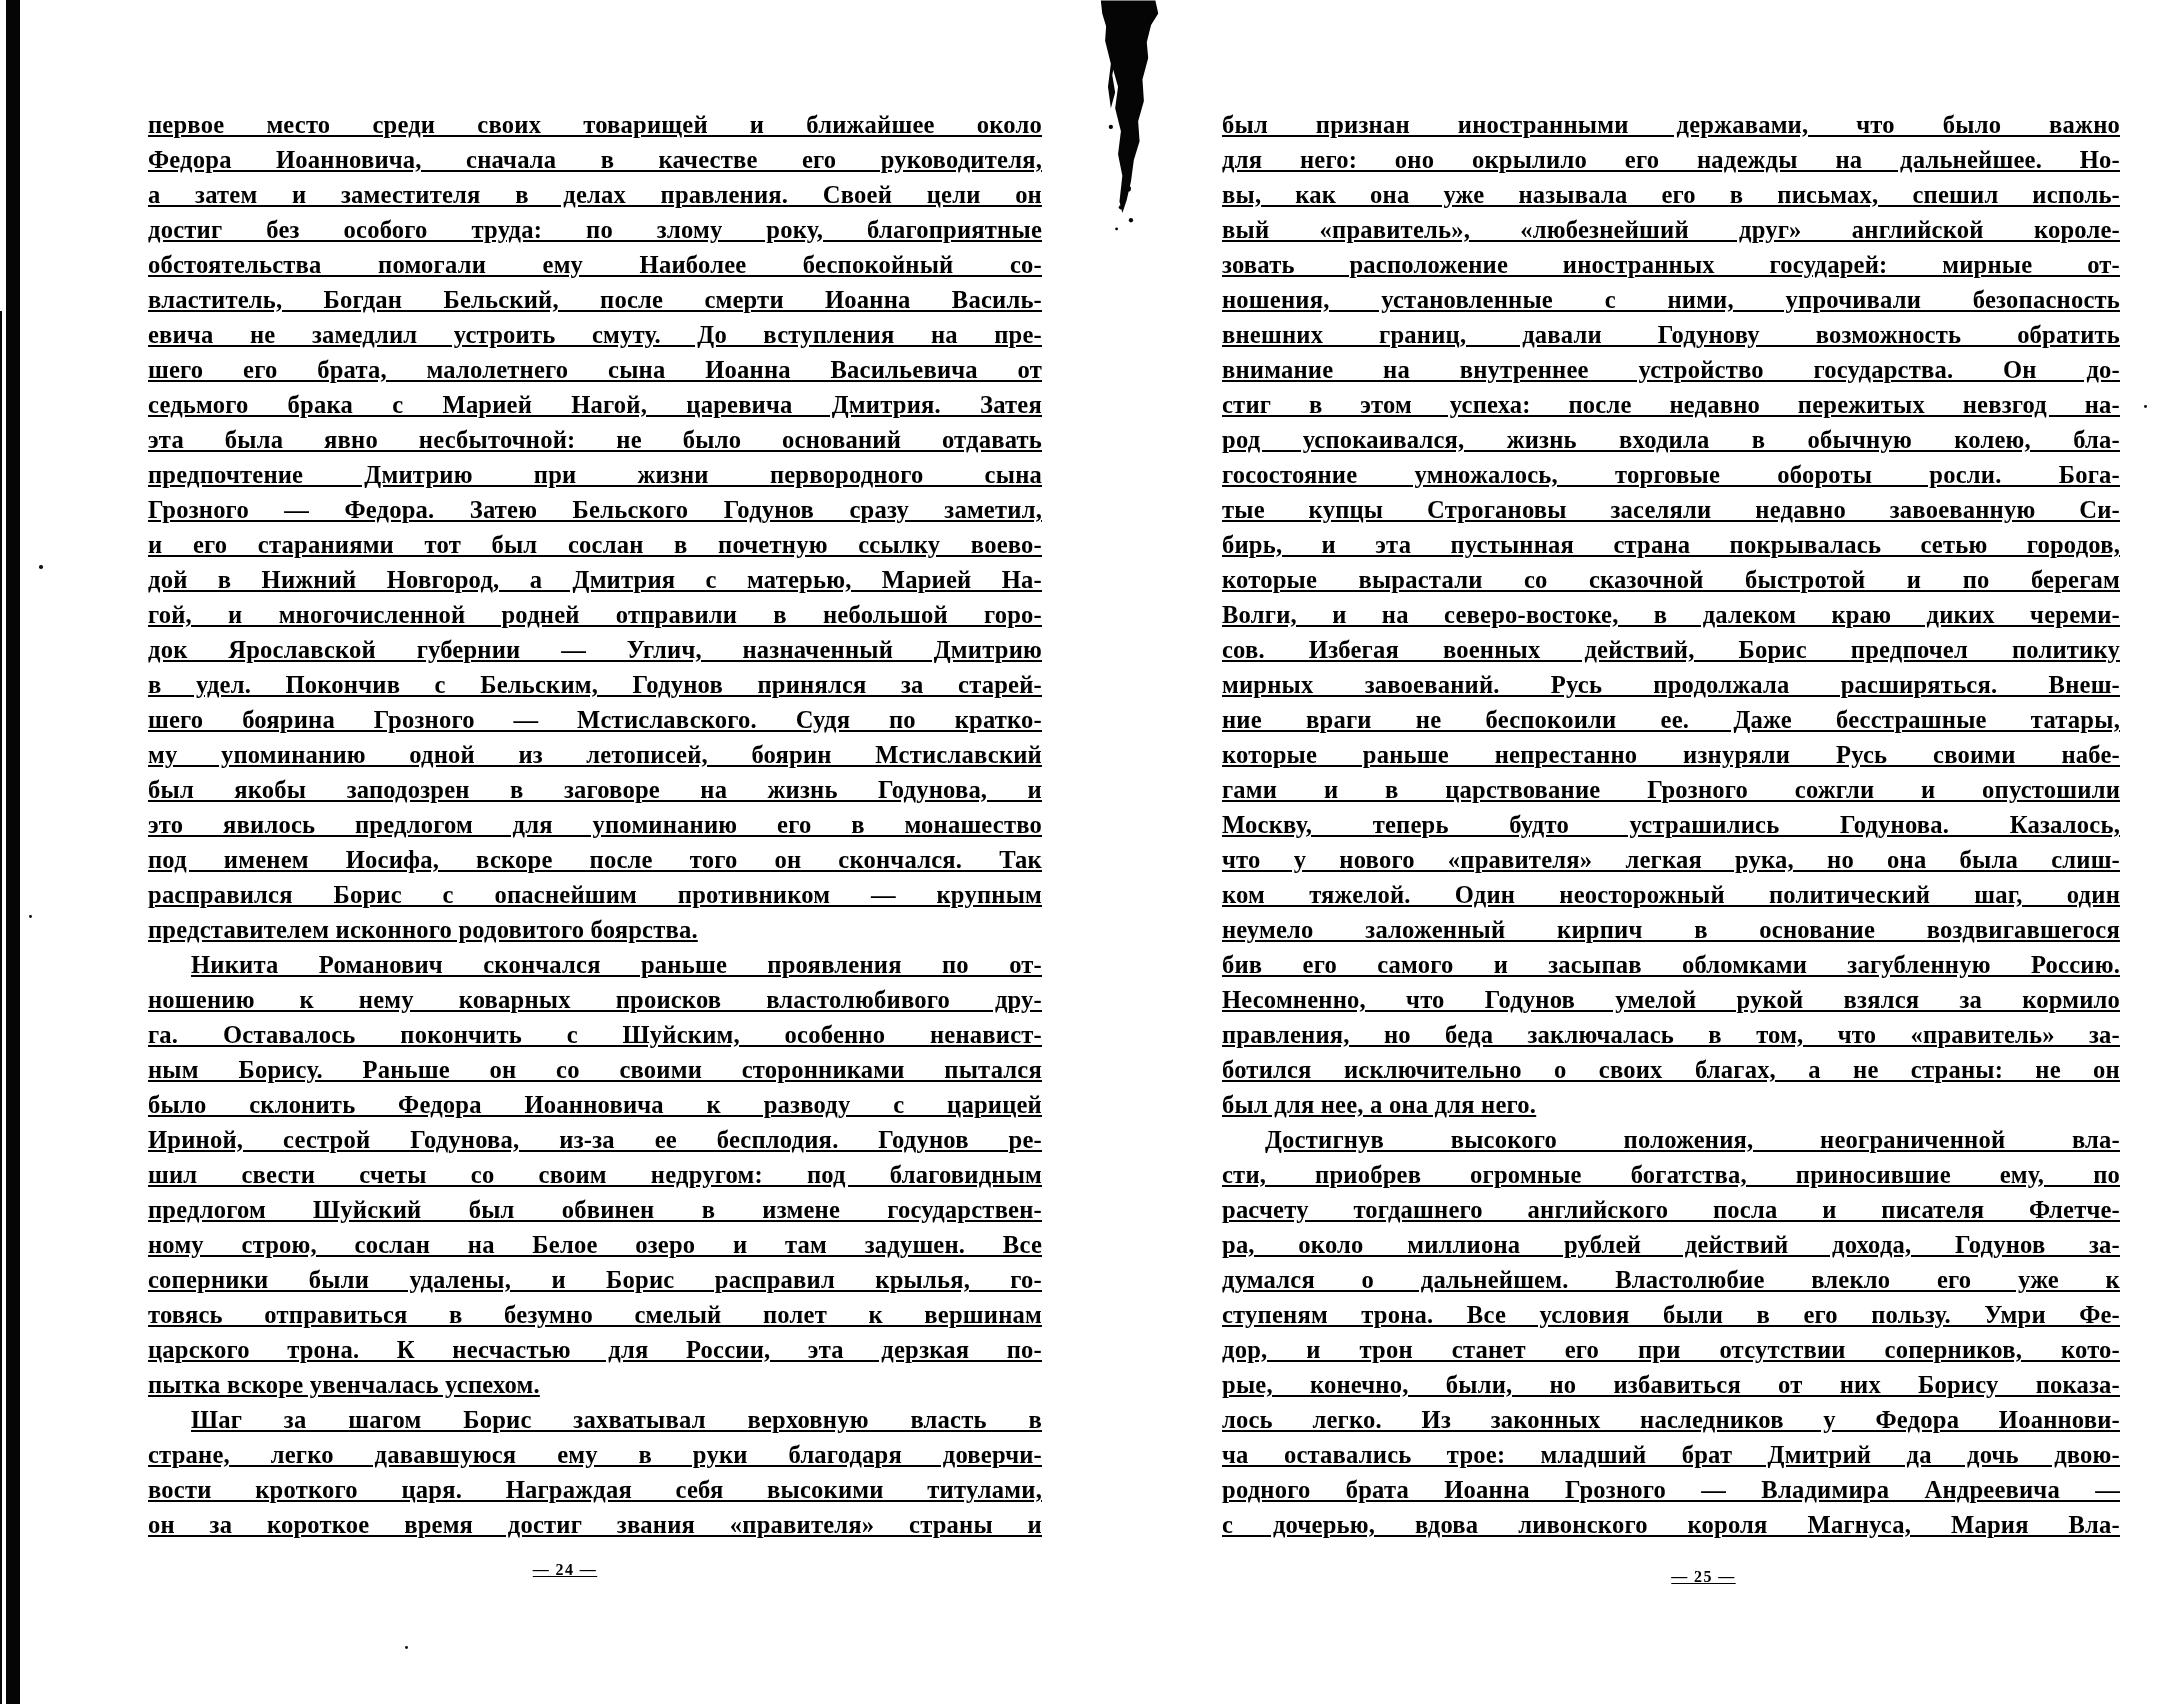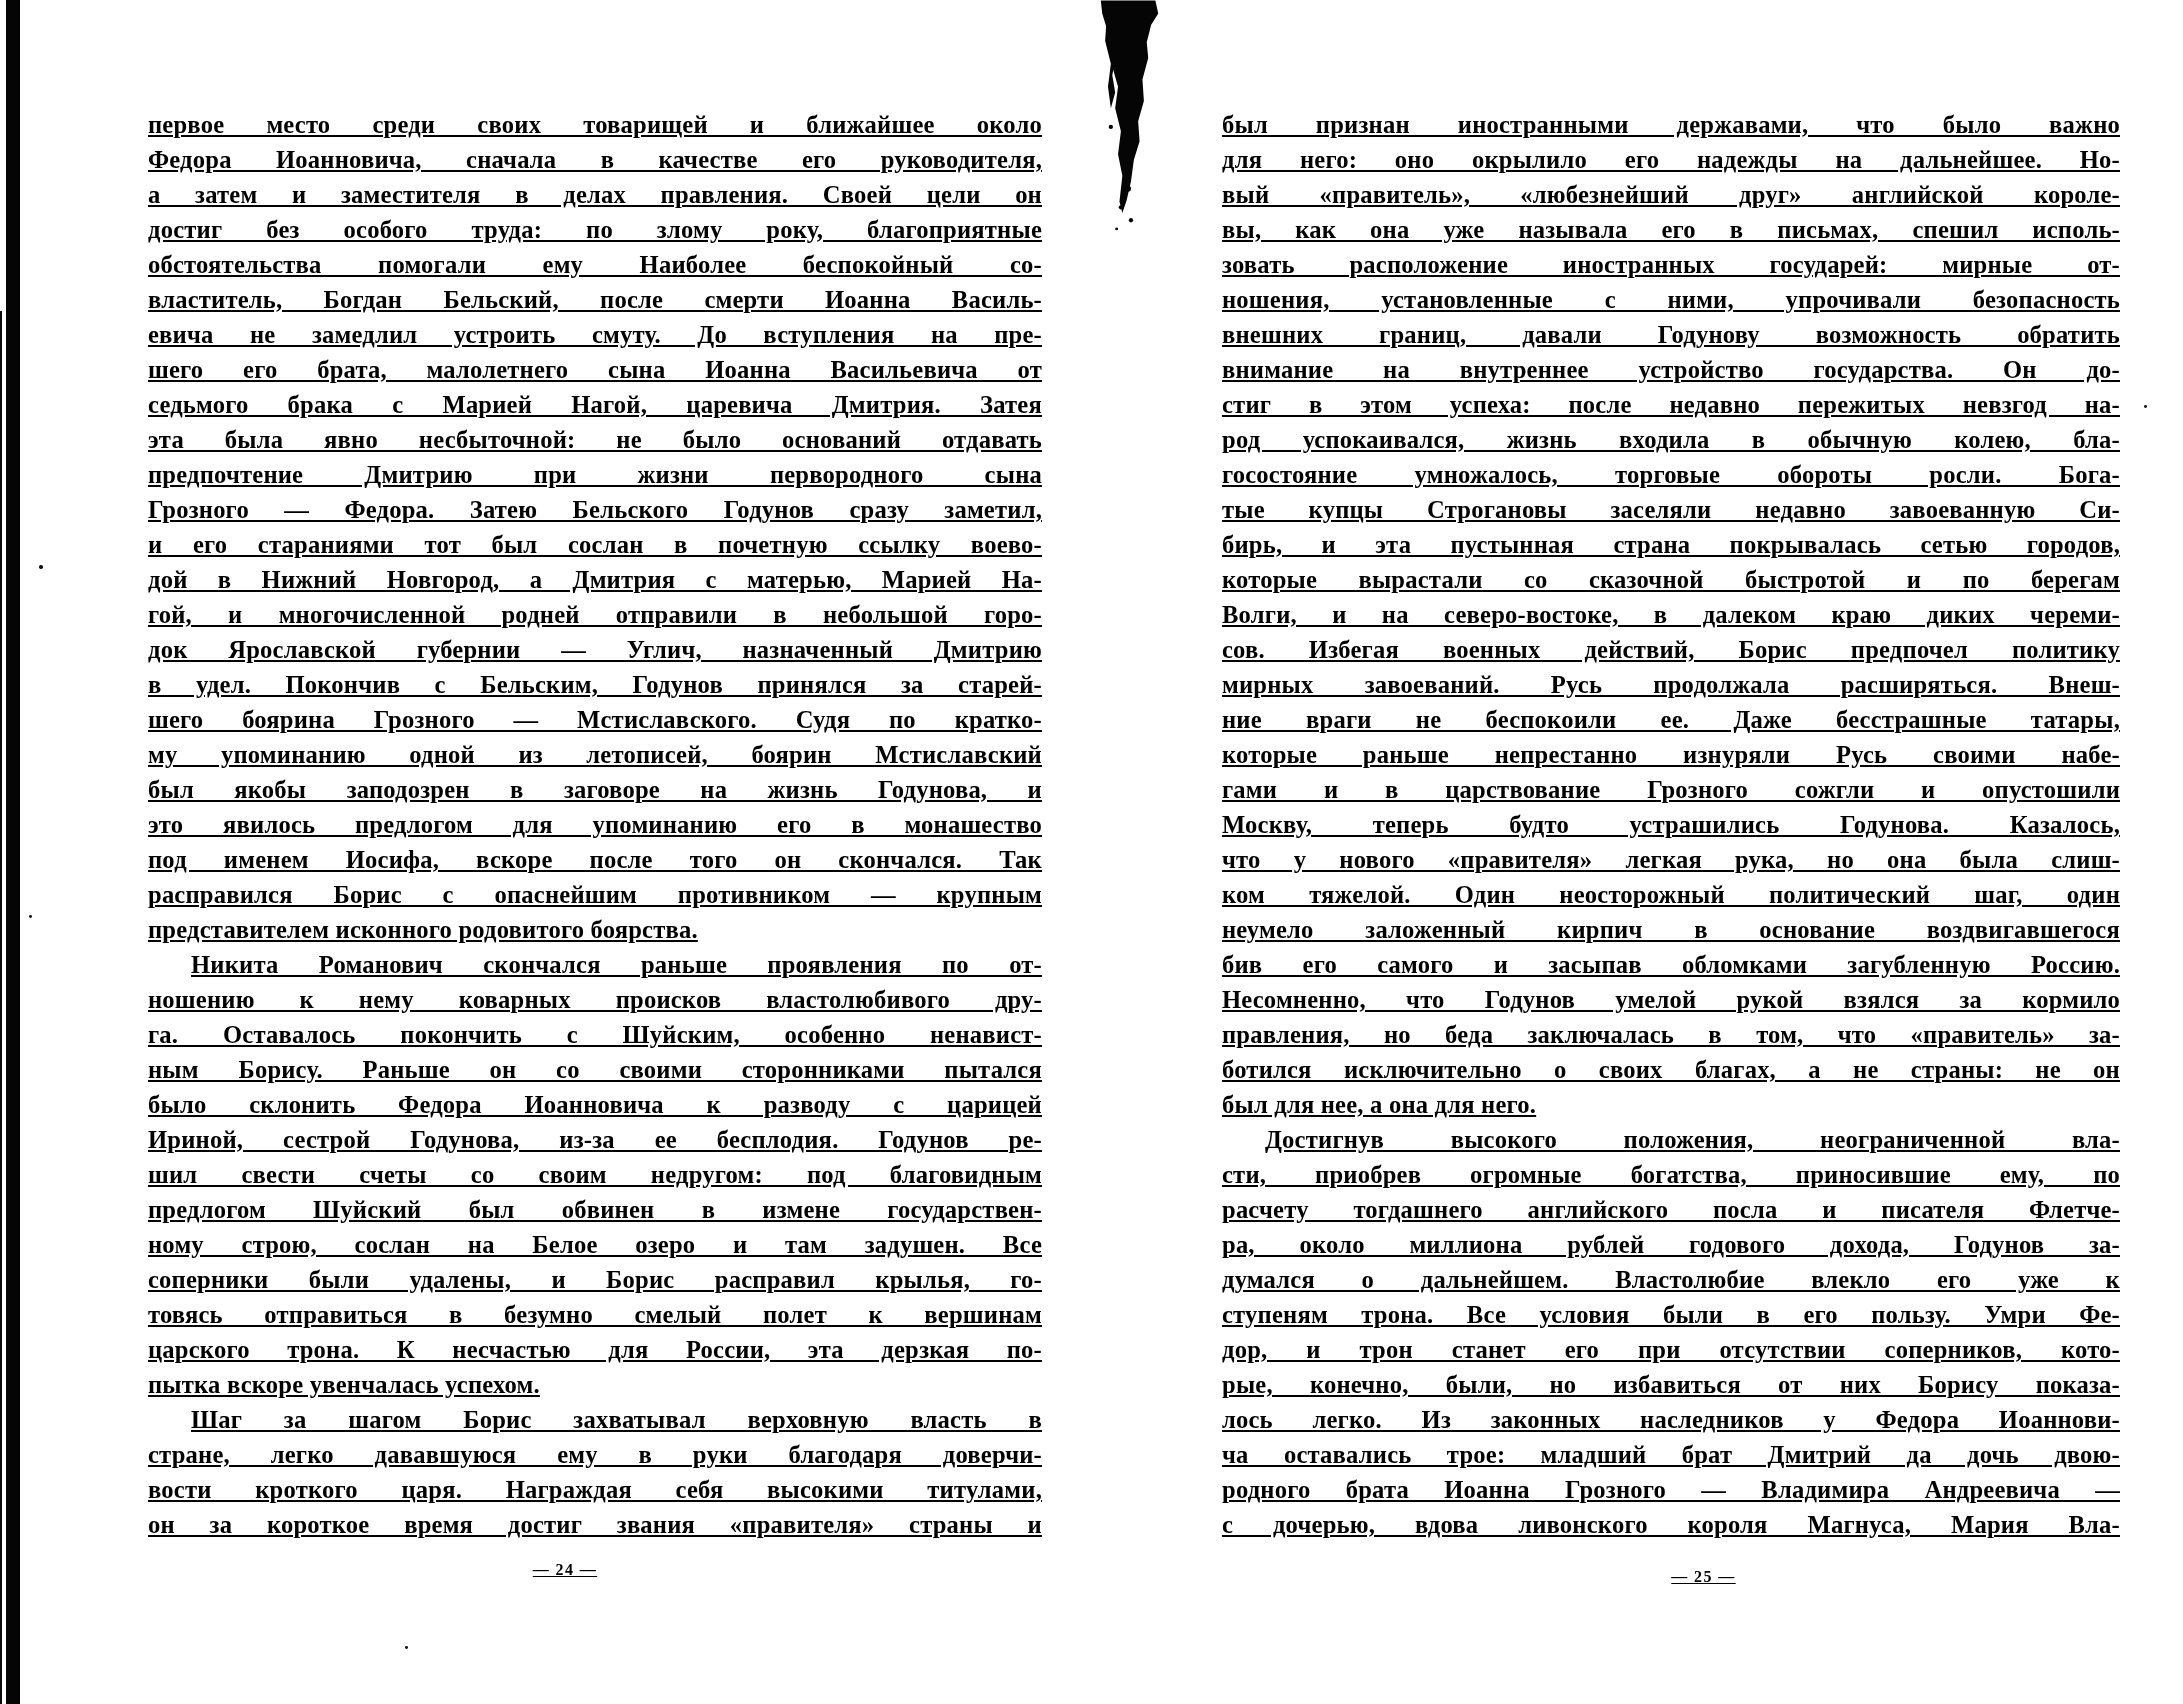--- a/index.html
+++ b/index.html
@@ -143,22 +143,22 @@
         <div class="line">вости кроткого царя. Награждая себя высокими титулами,</div>
         <div class="line">он за короткое время достиг звания «правителя» страны и</div>
       </div>
     <div class="pagenum pagenum-left">— 24 —</div>
   </div>
 
   <div class="page page-right">
     <div class="lines">
         <div class="line">был признан иностранными державами, что было важно</div>
         <div class="line">для него: оно окрылило его надежды на дальнейшее. Но-</div>
+        <div class="line">вы, как она уже называла его в письмах, спешил исполь-</div>
         <div class="line">вый «правитель», «любезнейший друг» английской короле-</div>
-        <div class="line">вы, как она уже называла его в письмах, спешил исполь-</div>
         <div class="line">зовать расположение иностранных государей: мирные от-</div>
         <div class="line">ношения, установленные с ними, упрочивали безопасность</div>
         <div class="line">внешних границ, давали Годунову возможность обратить</div>
         <div class="line">внимание на внутреннее устройство государства. Он до-</div>
         <div class="line">стиг в этом успеха: после недавно пережитых невзгод на-</div>
         <div class="line">род успокаивался, жизнь входила в обычную колею, бла-</div>
         <div class="line">госостояние умножалось, торговые обороты росли. Бога-</div>
         <div class="line">тые купцы Строгановы заселяли недавно завоеванную Си-</div>
         <div class="line">бирь, и эта пустынная страна покрывалась сетью городов,</div>
         <div class="line">которые вырастали со сказочной быстротой и по берегам</div>
@@ -173,21 +173,21 @@
         <div class="line">ком тяжелой. Один неосторожный политический шаг, один</div>
         <div class="line">неумело заложенный кирпич в основание воздвигавшегося</div>
         <div class="line">бив его самого и засыпав обломками загубленную Россию.</div>
         <div class="line">Несомненно, что Годунов умелой рукой взялся за кормило</div>
         <div class="line">правления, но беда заключалась в том, что «правитель» за-</div>
         <div class="line">ботился исключительно о своих благах, а не страны: не он</div>
         <div class="line p-end">был для нее, а она для него.</div>
         <div class="line p-start">Достигнув высокого положения, неограниченной вла-</div>
         <div class="line">сти, приобрев огромные богатства, приносившие ему, по</div>
         <div class="line">расчету тогдашнего английского посла и писателя Флетче-</div>
-        <div class="line">ра, около миллиона рублей годового дохода, Годунов за-</div>
+        <div class="line">ра, около миллиона рублей действий дохода, Годунов за-</div>
         <div class="line">думался о дальнейшем. Властолюбие влекло его уже к</div>
         <div class="line">ступеням трона. Все условия были в его пользу. Умри Фе-</div>
         <div class="line">дор, и трон станет его при отсутствии соперников, кото-</div>
         <div class="line">рые, конечно, были, но избавиться от них Борису показа-</div>
         <div class="line">лось легко. Из законных наследников у Федора Иоаннови-</div>
         <div class="line">ча оставались трое: младший брат Дмитрий да дочь двою-</div>
         <div class="line">родного брата Иоанна Грозного — Владимира Андреевича —</div>
         <div class="line">с дочерью, вдова ливонского короля Магнуса, Мария Вла-</div>
       </div>
     <div class="pagenum pagenum-right">— 25 —</div>

